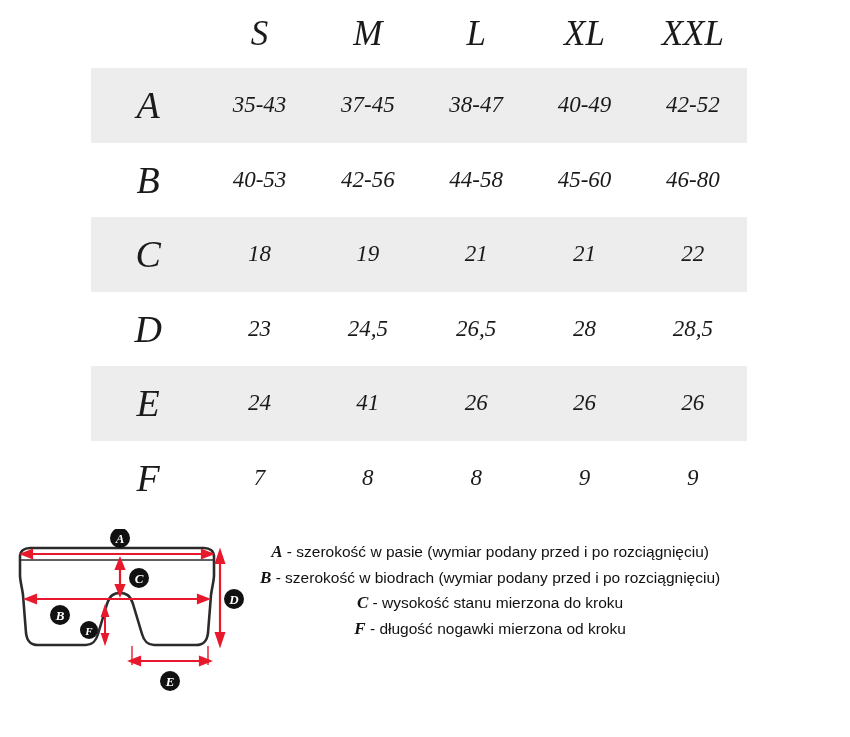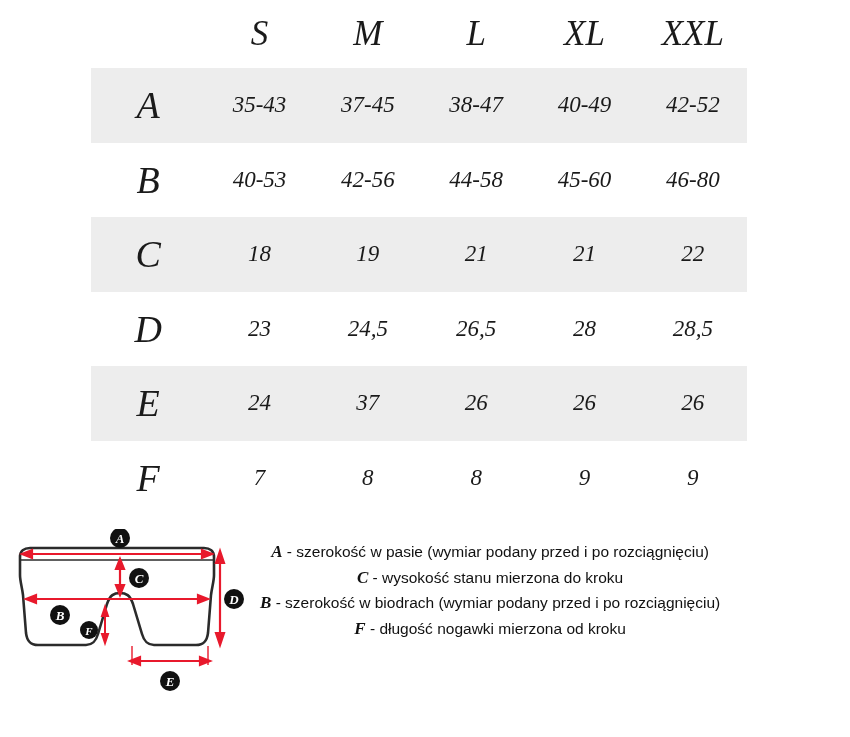--- a/index.html
+++ b/index.html
@@ -150,21 +150,21 @@
         <td class="rowlabel">D</td>
         <td class="val">23</td>
         <td class="val">24,5</td>
         <td class="val">26,5</td>
         <td class="val">28</td>
         <td class="val">28,5</td>
       </tr>
       <tr class="data-row shaded">
         <td class="rowlabel">E</td>
         <td class="val">24</td>
-        <td class="val">37</td>
+        <td class="val">41</td>
         <td class="val">26</td>
         <td class="val">26</td>
         <td class="val">26</td>
       </tr>
       <tr class="data-row plain">
         <td class="rowlabel">F</td>
         <td class="val">7</td>
         <td class="val">8</td>
         <td class="val">8</td>
         <td class="val">9</td>
@@ -250,24 +250,24 @@
           <text x="162" y="157" text-anchor="middle" font-family="Liberation Serif, serif" font-style="italic" font-weight="bold" font-size="13" fill="#ffffff">E</text>
         </g>
       </svg>
     </div>
 
     <div class="legend">
       <div class="legend-item">
         <span class="key">A</span><span> - szerokość w pasie (wymiar podany przed i po rozciągnięciu)</span>
       </div>
       <div class="legend-item">
+        <span class="key">B</span><span> - szerokość w biodrach (wymiar podany przed i po rozciągnięciu)</span>
+      </div>
+      <div class="legend-item">
         <span class="key">C</span><span> - wysokość stanu mierzona do kroku</span>
-      </div>
-      <div class="legend-item">
-        <span class="key">B</span><span> - szerokość w biodrach (wymiar podany przed i po rozciągnięciu)</span>
       </div>
       <div class="legend-item">
         <span class="key">F</span><span> - długość nogawki mierzona od kroku</span>
       </div>
     </div>
 
   </div>
 </div>
 
 </body></html>

